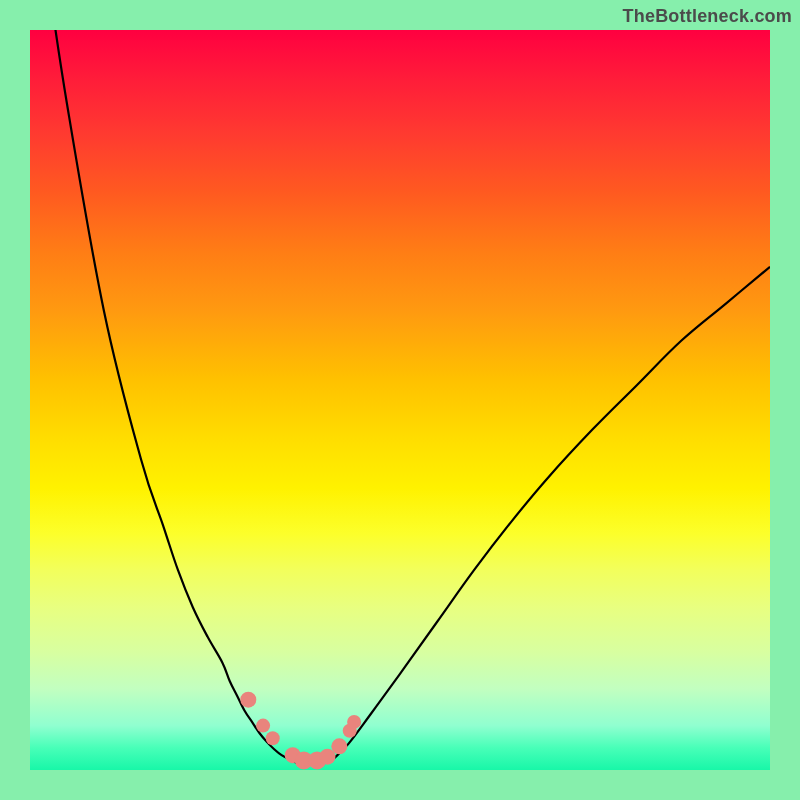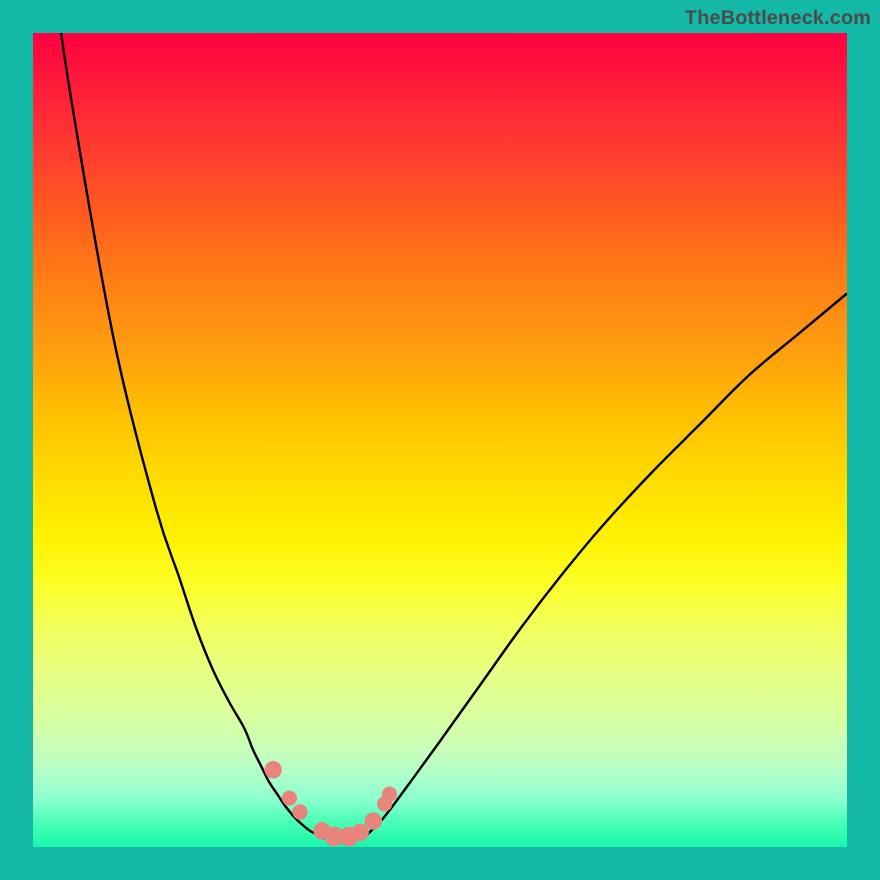--- a/index.html
+++ b/index.html
@@ -1,17 +1,17 @@
 <!DOCTYPE html>
 <html><head>
 <meta charset="utf-8">
 <style>
   html,body{margin:0;padding:0}
   body{width:800px;height:800px;background:#000;position:relative;overflow:hidden}
-  .frame{position:absolute;inset:0;background:#14b8a6}
+  .frame{position:absolute;inset:0;background:#86efac}
   .plot{position:absolute;left:30px;top:30px;width:740px;height:740px}
   .grad{position:absolute;inset:0;background:linear-gradient(to bottom,
     #ff0040 0%, #ff1a3a 6%, #ff3a30 14%, #ff5a20 22%, #ff7d15 30%,
     #ff9a10 38%, #ffc000 47%, #ffe000 56%, #fff200 62%, #fcff2a 68%,
     #f2ff5c 73%, #e8ff80 78%, #d8ffa0 84%, #c2ffc0 89%, #90ffd0 94%,
     #48ffb8 97%, #18f7a8 100%)}
   .att{position:absolute;top:6px;right:8px;font:700 18px Arial,Helvetica,sans-serif;color:#4b4b4b;letter-spacing:.2px}
   svg{position:absolute;left:0;top:0}
 </style>
 </head>

